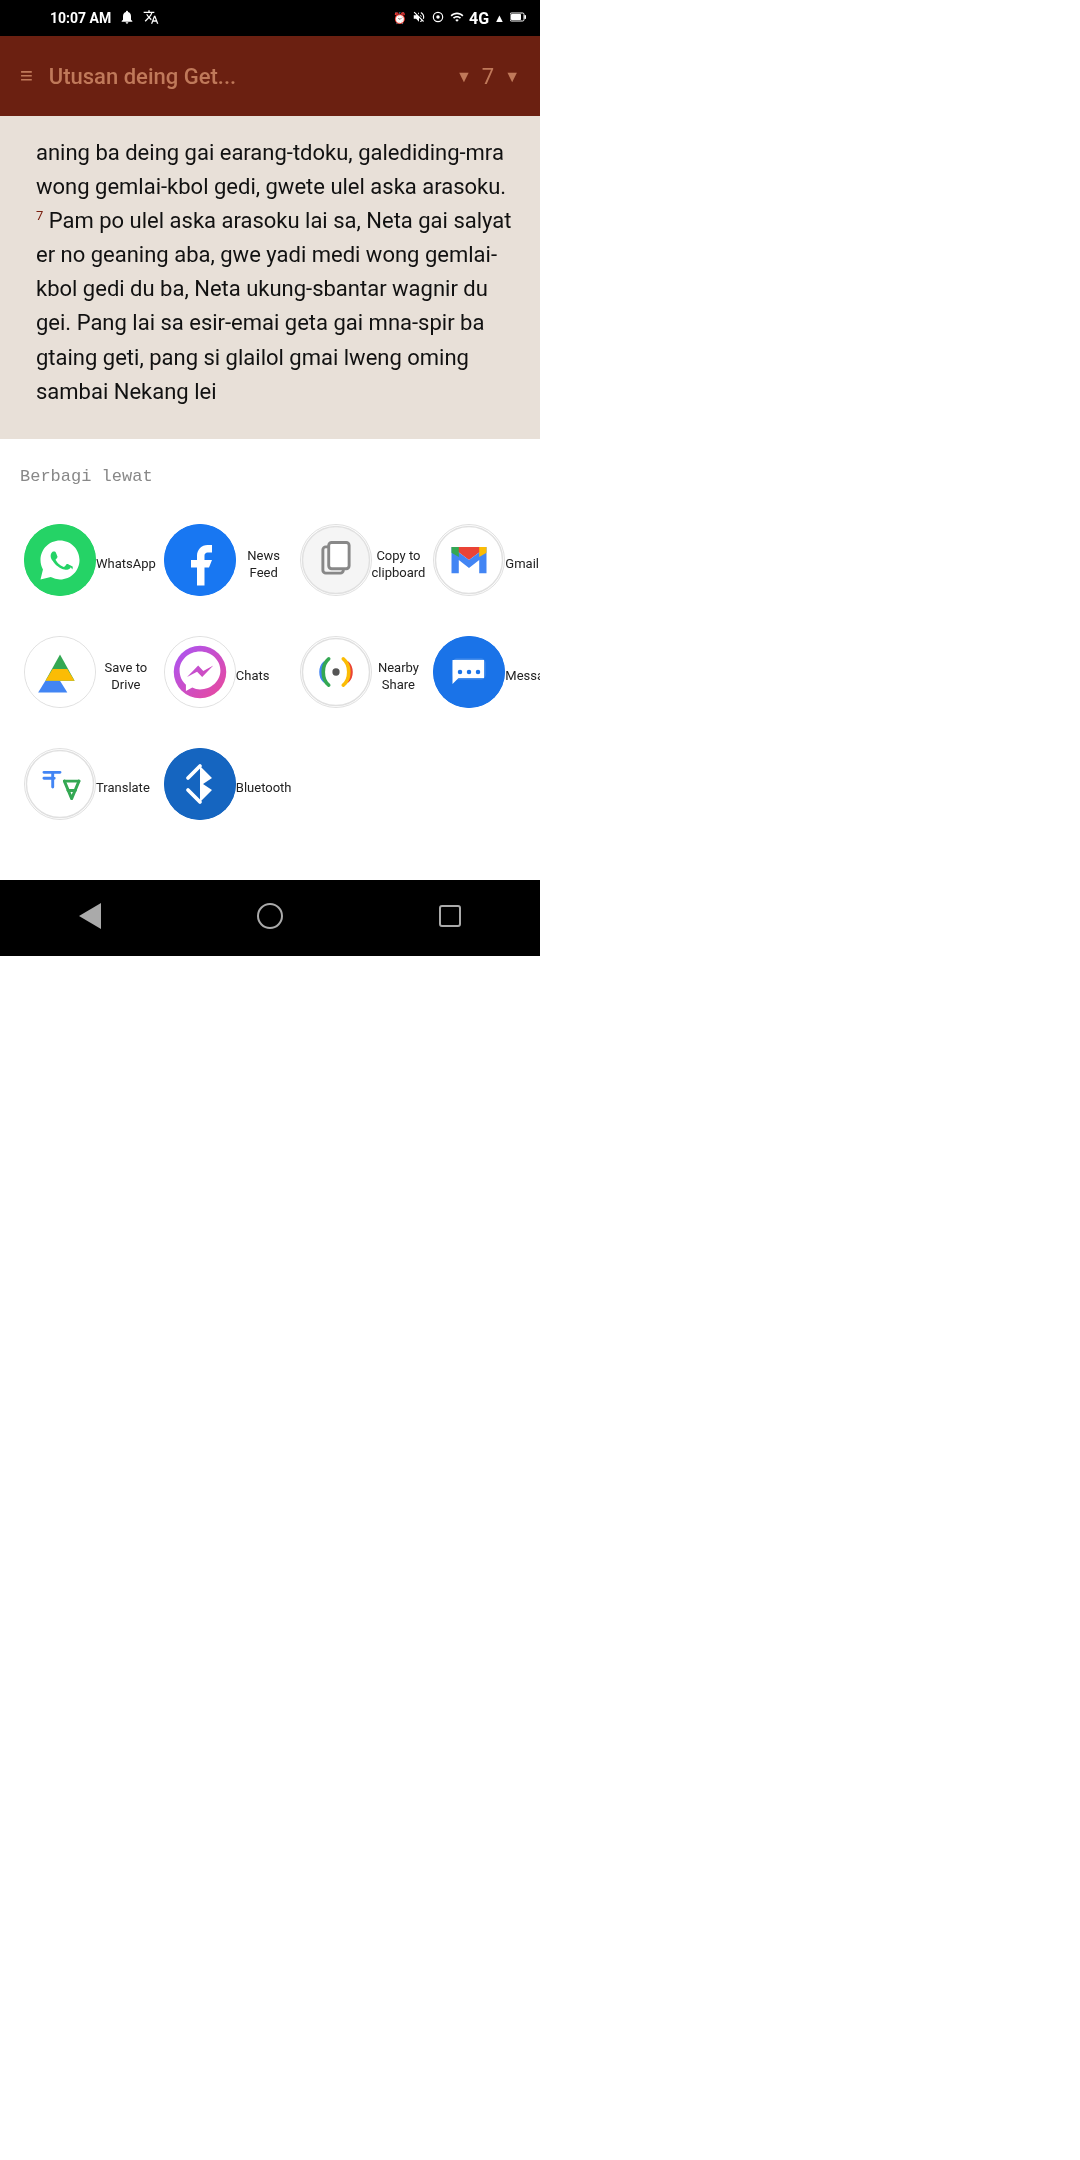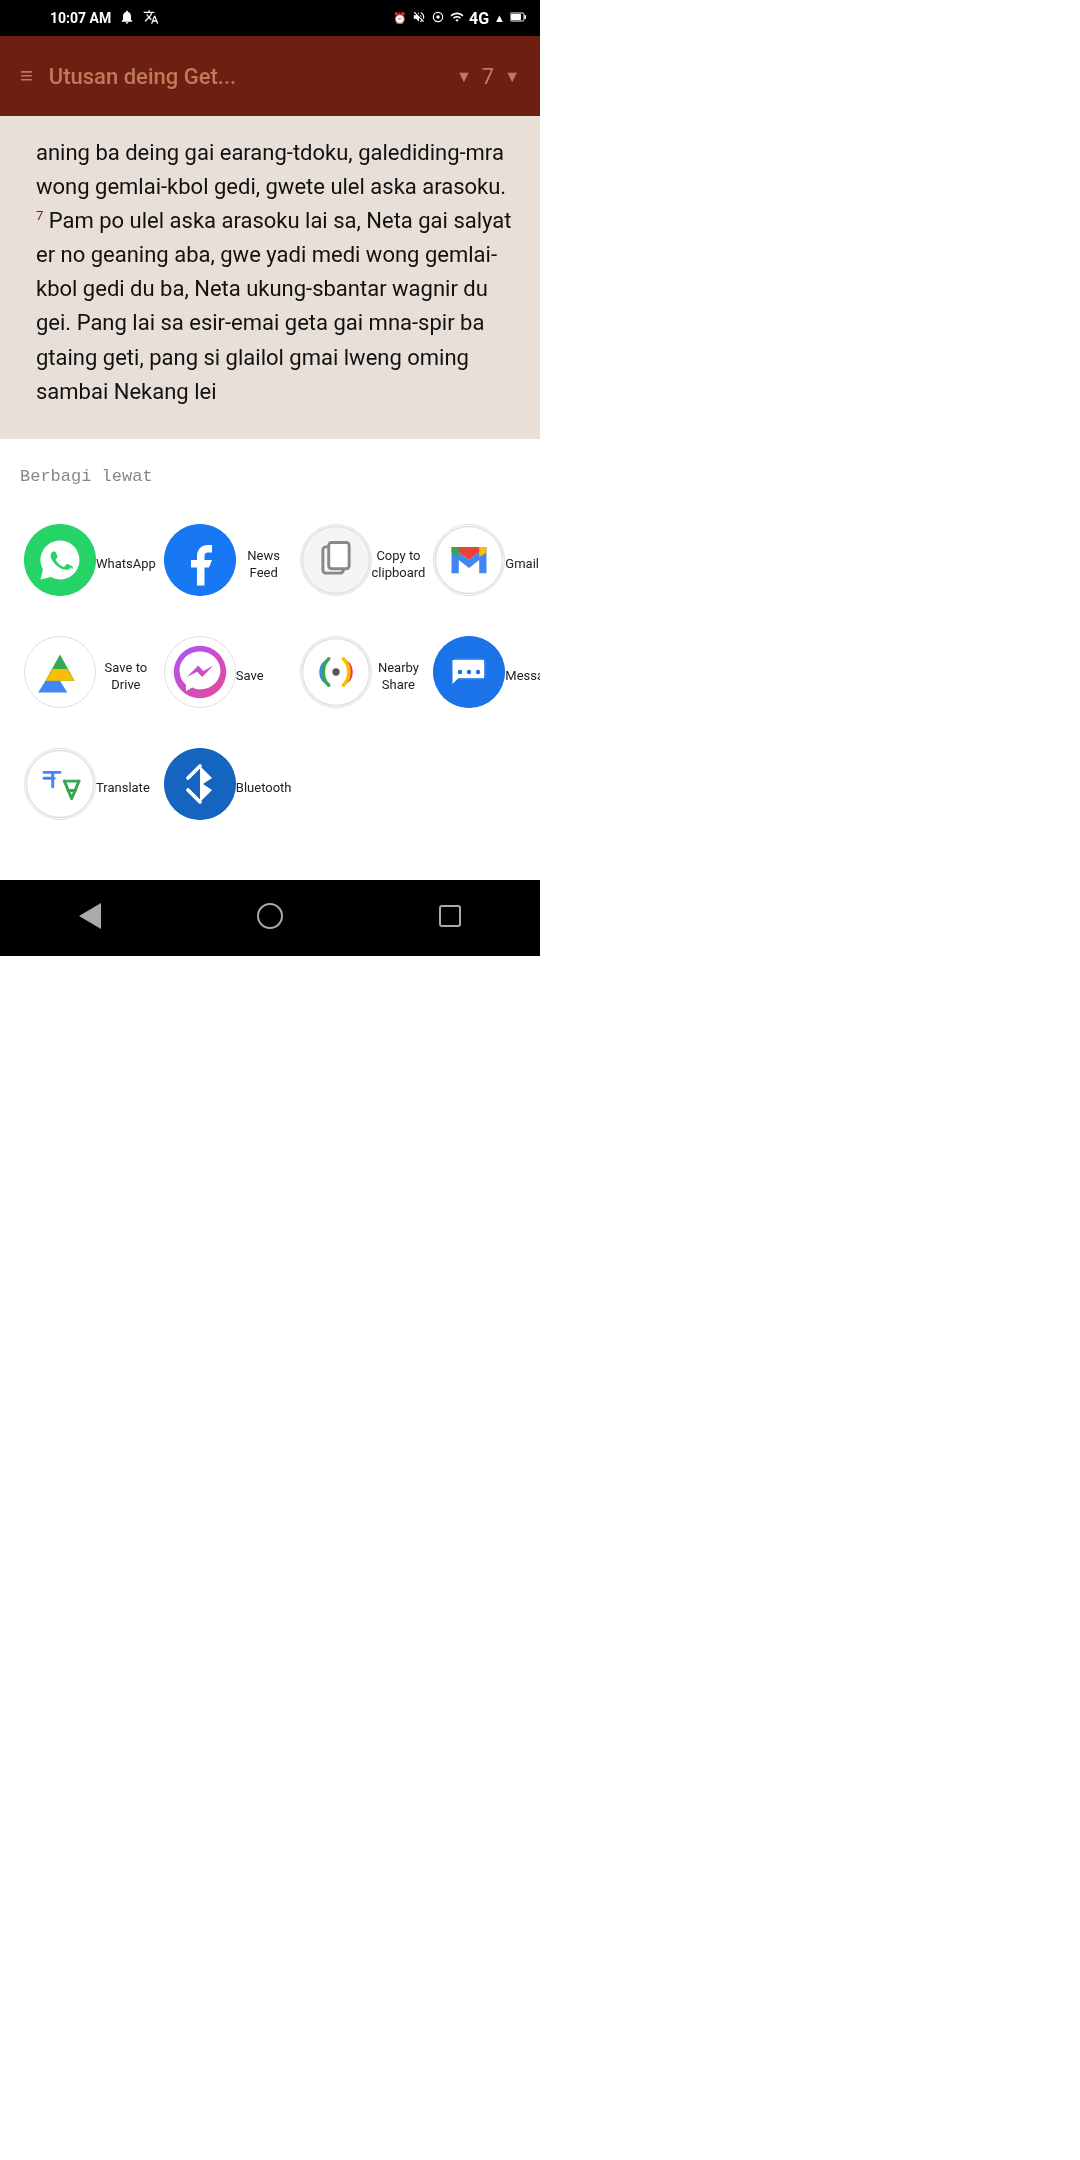--- a/index.html
+++ b/index.html
@@ -281,21 +281,21 @@
           <defs>
             <linearGradient id="msg-grad" x1="0%" y1="0%" x2="100%" y2="100%">
               <stop offset="0%" style="stop-color:#a855f7"></stop>
               <stop offset="100%" style="stop-color:#ec4899"></stop>
             </linearGradient>
           </defs>
           <circle cx="24" cy="24" r="18" fill="url(#msg-grad)"></circle>
           <path d="M24 10C16.27 10 10 15.87 10 23c0 3.86 1.65 7.33 4.34 9.78V37l4.36-2.39A14.5 14.5 0 0024 36c7.73 0 14-5.87 14-13S31.73 10 24 10zm1.5 17.5l-3.5-3.75-6.87 3.75 7.62-8 3.5 3.75 6.87-3.75-7.62 8z" fill="white"></path>
         </svg>
       </div>
-      <span class="share-label">Save</span>
+      <span class="share-label">Chats</span>
     </div>
 
     <div class="share-item">
       <div class="share-icon icon-nearby">
           <svg viewBox="0 0 48 48" xmlns="http://www.w3.org/2000/svg">
     <circle cx="24" cy="24" r="23" fill="white" stroke="#e0e0e0" stroke-width="1"></circle>
     <path d="M16 18 C13 21, 13 27, 16 30" fill="none" stroke="#4285F4" stroke-width="2.5" stroke-linecap="round"></path>
     <path d="M19 15 C14 19, 14 29, 19 33" fill="none" stroke="#34A853" stroke-width="2.5" stroke-linecap="round"></path>
     <path d="M32 18 C35 21, 35 27, 32 30" fill="none" stroke="#EA4335" stroke-width="2.5" stroke-linecap="round"></path>
     <path d="M29 15 C34 19, 34 29, 29 33" fill="none" stroke="#FBBC05" stroke-width="2.5" stroke-linecap="round"></path>

